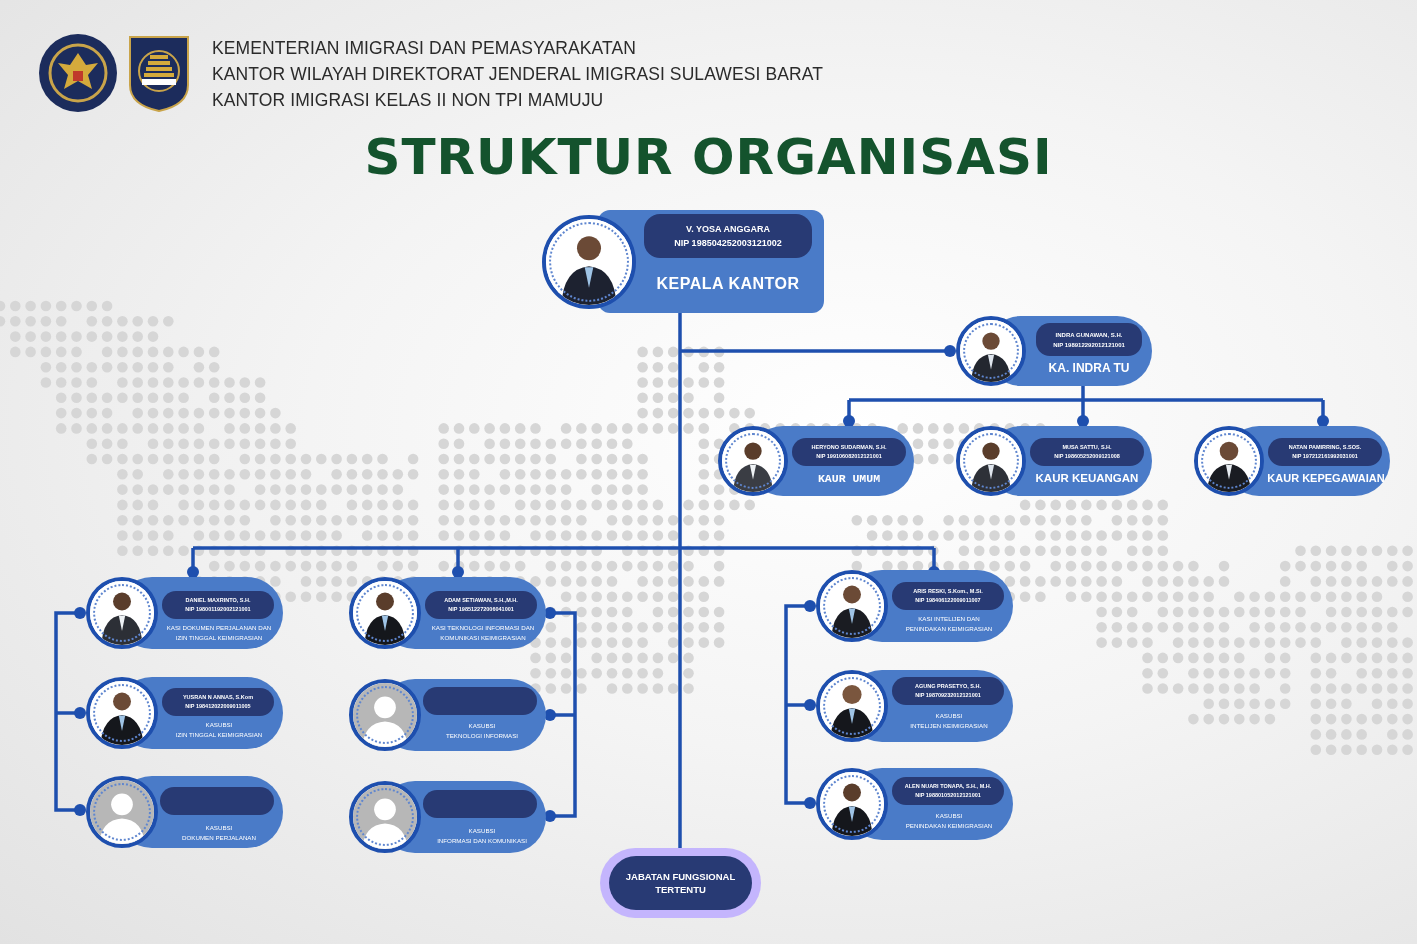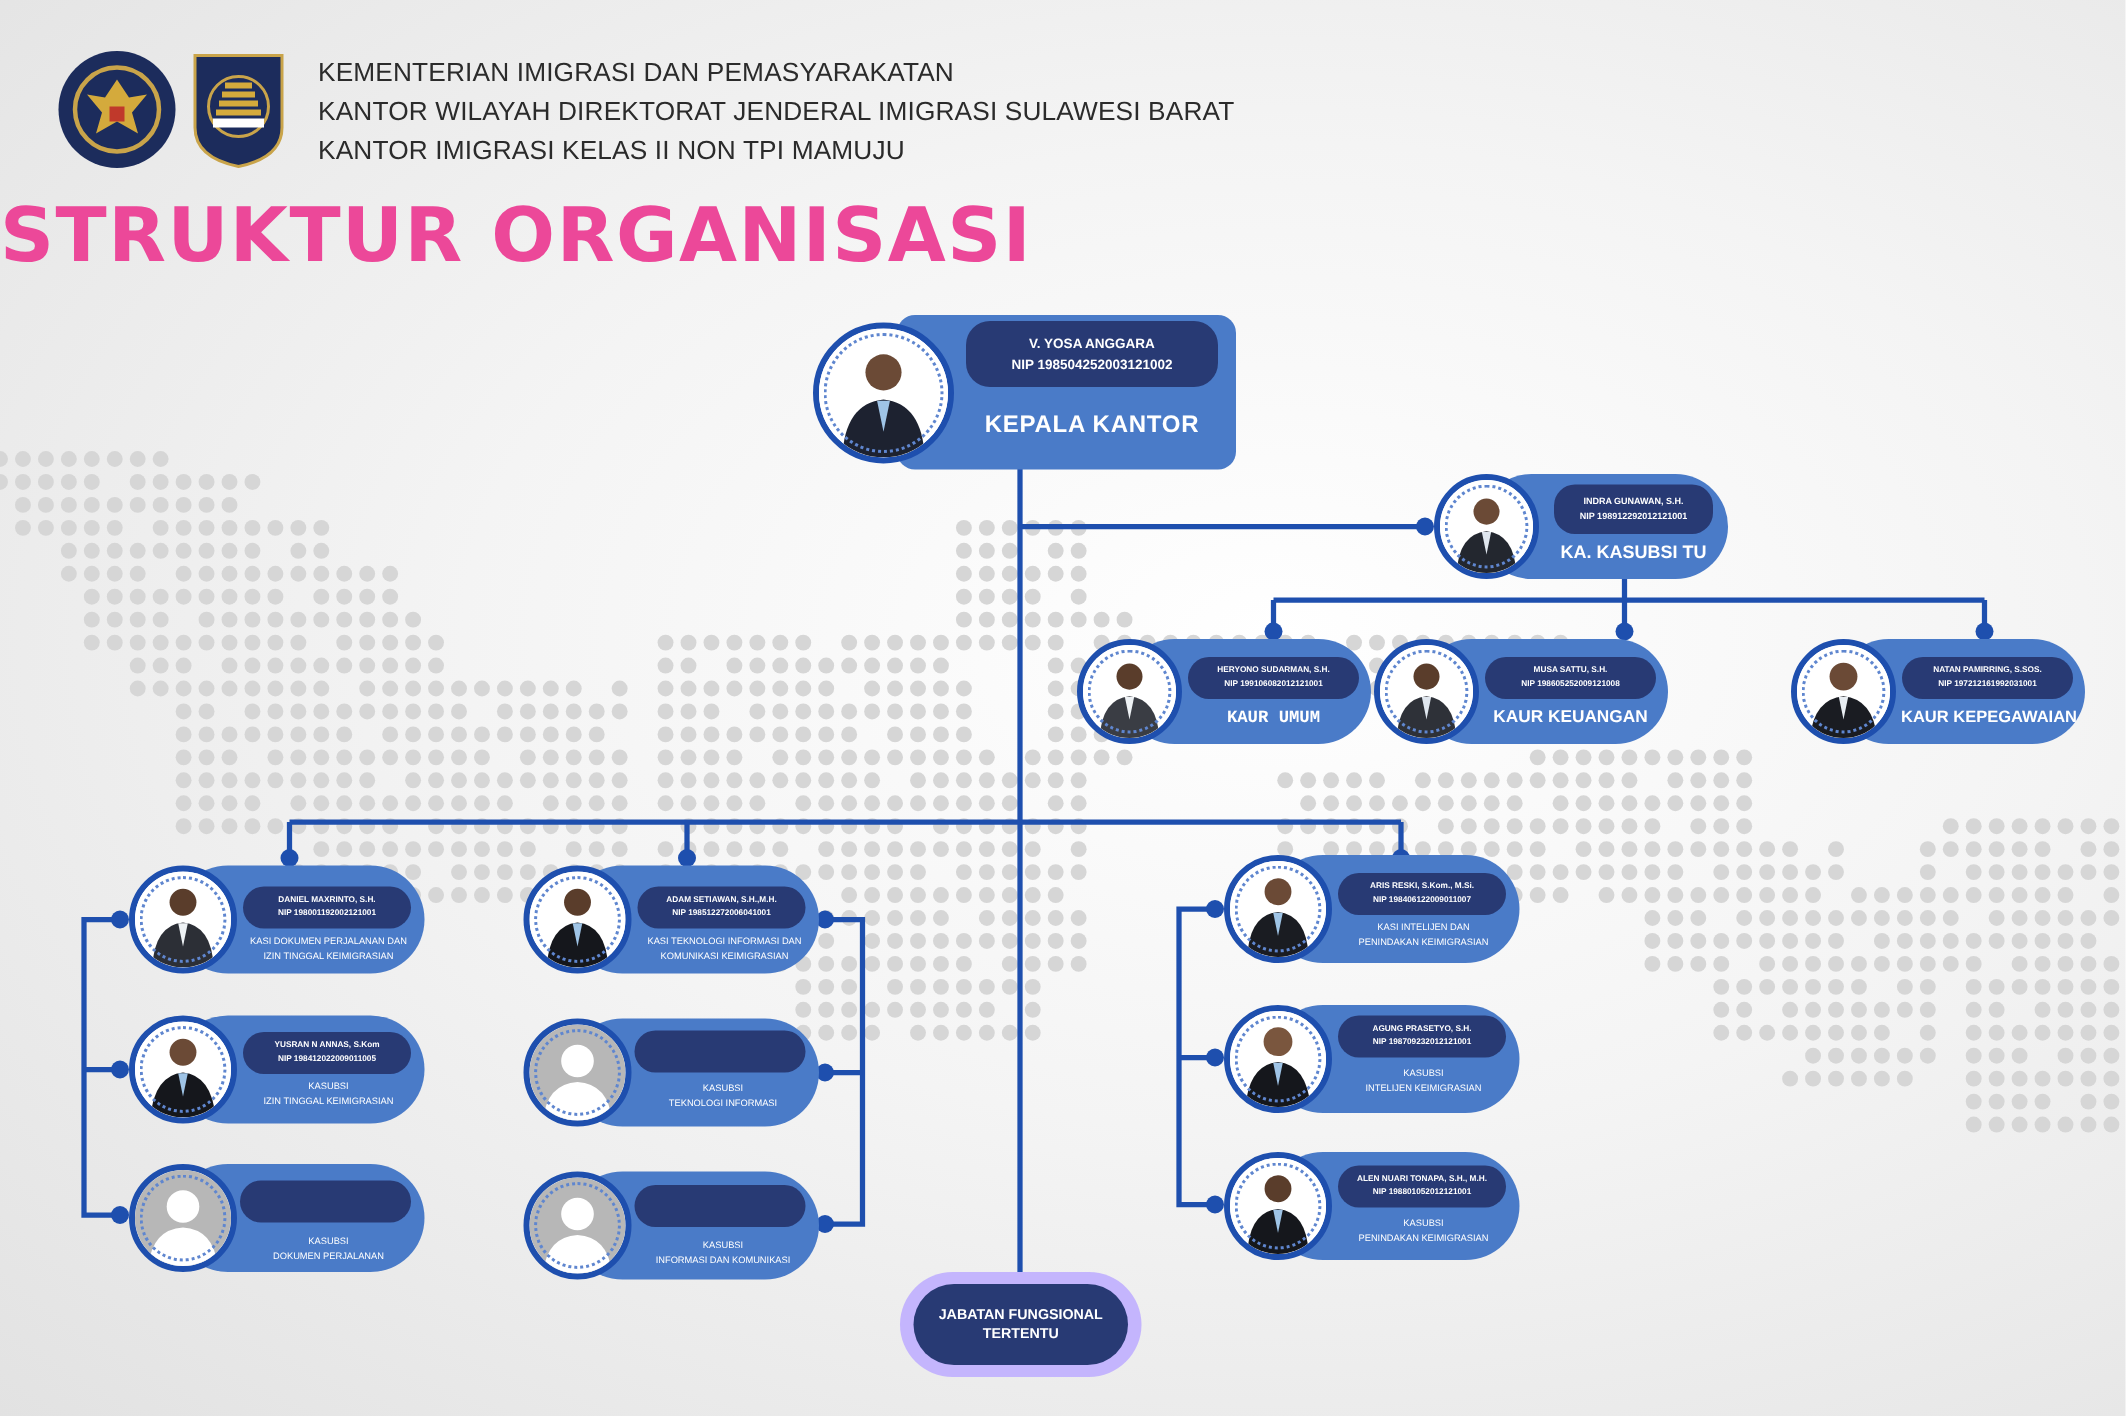--- a/index.html
+++ b/index.html
@@ -11,22 +11,22 @@
   }
   #dots { position: absolute; left: 0; top: 0; width: 1417px; height: 944px; }
   #lines { position: absolute; left: 0; top: 0; width: 1417px; height: 944px; }
 
   .header { position: absolute; left: 38px; top: 33px; display: flex; align-items: center; }
   .logo { width: 80px; height: 80px; }
   .logo2 { width: 66px; height: 80px; margin-left: 8px; }
   .header-text { position: absolute; left: 174px; top: 2px; width: 640px; }
   .header-line { font-size: 17.5px; color: #2b2b2b; line-height: 26px; letter-spacing: 0.1px; white-space: nowrap; }
 
-  .title { position: absolute; left: 0; width: 1417px; top: 128px; text-align: left;
-           font-size: 50px; font-weight: 900; color: #ec4899; letter-spacing: 1px; font-family: "DejaVu Sans", sans-serif; }
+  .title { position: absolute; left: 0; width: 1417px; top: 128px; text-align: center;
+           font-size: 50px; font-weight: 900; color: #14532d; letter-spacing: 1px; font-family: "DejaVu Sans", sans-serif; }
 
   .card { position: absolute; }
   .card .body { position: absolute; background: #4a7bc8; border-radius: 34px; }
   .card .photo { position: absolute; border-radius: 50%; background: #fff; border: 4px solid #1e4fae; overflow: hidden; }
   .card .photo::after { content: ""; position: absolute; inset: 3px; border-radius: 50%; border: 2px dotted #5f86cf; }
   .card .pill { position: absolute; background: #283a74; border-radius: 16px; color: #fff; text-align: center;
                 font-weight: 700; display: flex; flex-direction: column; justify-content: center; }
   .card .role { position: absolute; color: #fff; text-align: center; }
 
   .person svg { width: 100%; height: 100%; display: block; }
@@ -1100,41 +1100,41 @@
         <rect width="100" height="100" fill="#fff"></rect>
         <circle cx="50" cy="34" r="14" fill="#6b4a36"></circle>
         <path d="M18 100 Q20 58 50 55 Q80 58 82 100 Z" fill="#23272f"></path>
         <path d="M45 56 L50 80 L55 56 Z" fill="#dfe6ee"></path>
       </svg>
   </div>
   <div class="pill" style="left:80px;top:7px;width:106px;height:33px;border-radius:14px;">
     <div style="font-size:6px;line-height:10px;">INDRA GUNAWAN, S.H.</div>
     <div style="font-size:6px;line-height:10px;">NIP 198912292012121001</div>
   </div>
-  <div class="role" style="left:78px;top:45px;width:110px;font-size:12px;font-weight:600;">KA. KASUBSI TU</div>
+  <div class="role" style="left:78px;top:45px;width:110px;font-size:12px;font-weight:600;">KA. INDRA TU</div>
 </div>
 
 <div class="card" style="left:718px;top:426px;width:197px;height:70px;">
   <div class="body" style="left:30px;top:0;width:166px;height:70px;border-radius:35px;"></div>
   <div class="photo person" style="left:0;top:0;width:70px;height:70px;">
     <svg viewBox="0 0 100 100">
         <rect width="100" height="100" fill="#fff"></rect>
         <circle cx="50" cy="34" r="14" fill="#5a3d2b"></circle>
         <path d="M18 100 Q20 58 50 55 Q80 58 82 100 Z" fill="#3a3d44"></path>
         <path d="M45 56 L50 80 L55 56 Z" fill="#eef2f5"></path>
       </svg>
   </div>
   <div class="pill" style="left:74px;top:12px;width:114px;height:28px;border-radius:14px;">
     <div style="font-size:5.5px;line-height:9px;">HERYONO SUDARMAN, S.H.</div>
     <div style="font-size:5.5px;line-height:9px;">NIP 199106082012121001</div>
   </div>
   <div class="role" style="left:74px;top:46px;width:114px;font-size:11.5px;font-weight:600;font-family:Liberation Mono, monospace;">KAUR UMUM</div>
 </div>
 
-<div class="card" style="left:916px;top:426px;width:197px;height:70px;">
+<div class="card" style="left:956px;top:426px;width:197px;height:70px;">
   <div class="body" style="left:30px;top:0;width:166px;height:70px;border-radius:35px;"></div>
   <div class="photo person" style="left:0;top:0;width:70px;height:70px;">
     <svg viewBox="0 0 100 100">
         <rect width="100" height="100" fill="#fff"></rect>
         <circle cx="50" cy="34" r="14" fill="#5a3d2b"></circle>
         <path d="M18 100 Q20 58 50 55 Q80 58 82 100 Z" fill="#2e3138"></path>
         <path d="M45 56 L50 80 L55 56 Z" fill="#dfe6ee"></path>
       </svg>
   </div>
   <div class="pill" style="left:74px;top:12px;width:114px;height:28px;border-radius:14px;">

